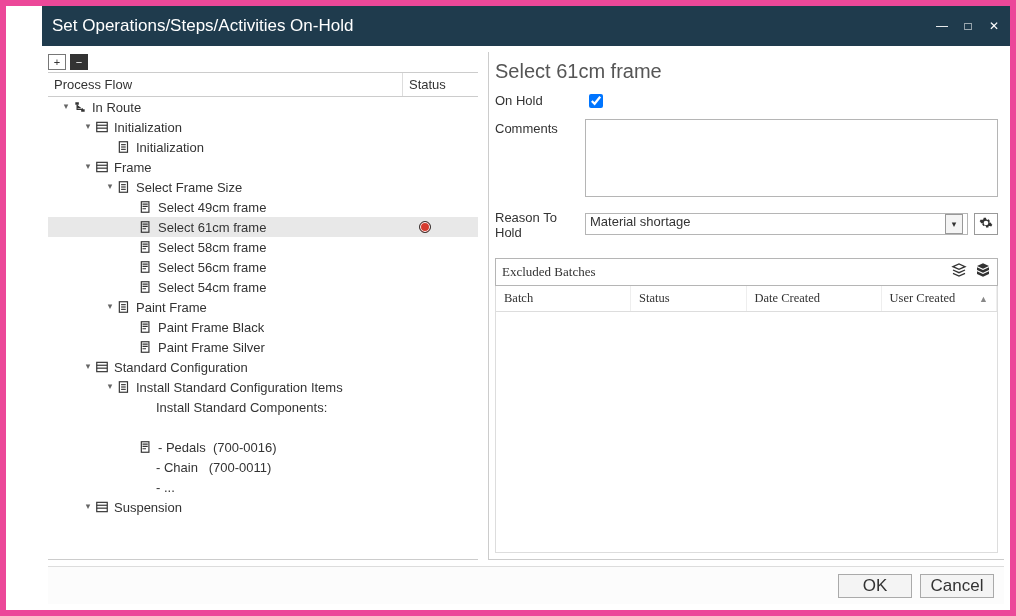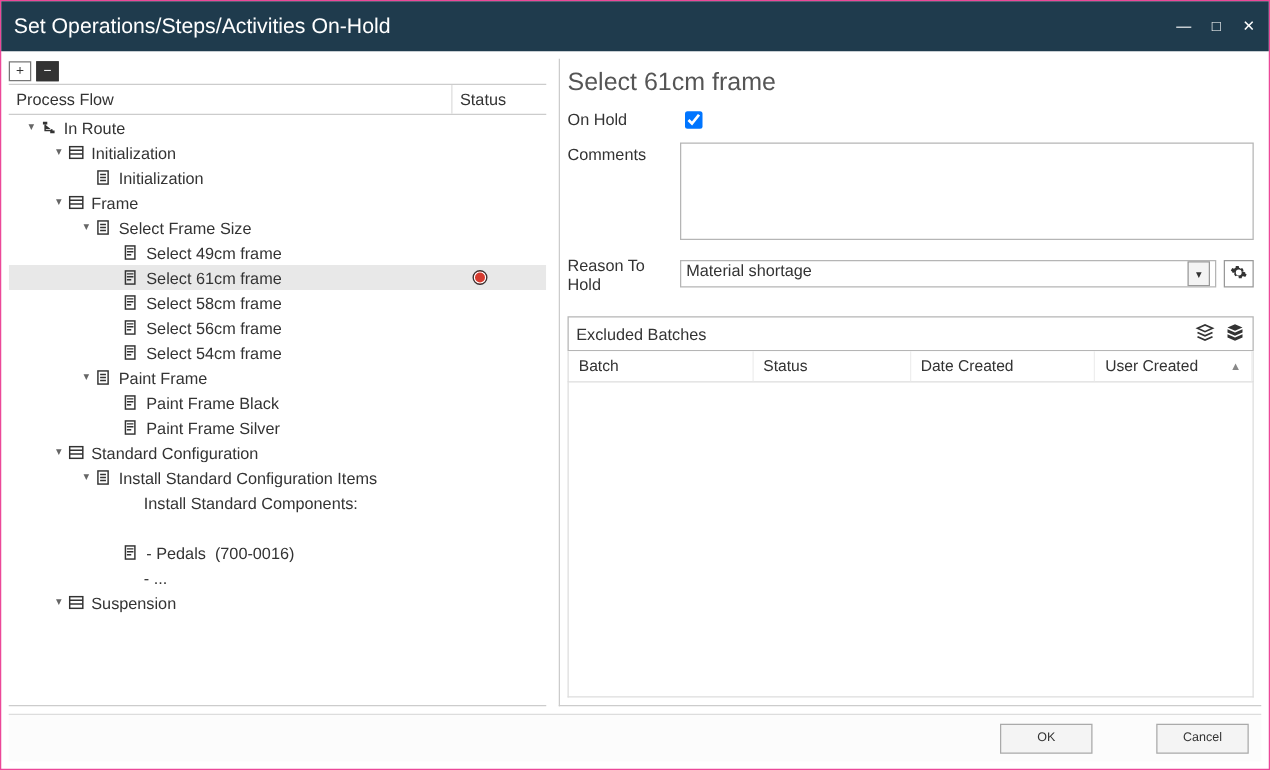--- a/index.html
+++ b/index.html
@@ -1,17 +1,17 @@
 <!DOCTYPE html>
 <html><head>
 <meta charset="utf-8">
 <style>
   * { box-sizing: border-box; }
   html, body { margin:0; padding:0; font-family: "Segoe UI", Arial, sans-serif; font-size:13px; color:#333; height:100%; background:#fff;}
-  .window { width:1016px; height:616px; display:flex; flex-direction:column; border:1px solid #ec4899; background:#fff; }
+  .window { width:1016px; height:616px; display:flex; flex-direction:column; border:6px solid #ec4899; background:#fff;padding-left:36px; }
   .titlebar { background:#1f3b4d; color:#fff; height:40px; display:flex; align-items:center; padding:0 10px; font-size:17px; font-weight:300; justify-content:space-between;}
   .titlebar .controls { display:flex; gap:14px; }
   .titlebar .ctrl { width:12px; height:12px; display:flex; align-items:center; justify-content:center; font-size:12px; color:#fff; cursor:default;}
   .content { flex:1; display:flex; flex-direction:column; padding:6px; gap:6px; min-height:0;}
   .panes { flex:1; display:flex; gap:10px; min-height:0;}
   .left { width:430px; display:flex; flex-direction:column; border-bottom:1px solid #ccc; min-height:0;}
   .toolbar { display:flex; gap:4px; padding:2px 0;}
   .tbtn { width:18px; height:16px; border:1px solid #777; background:#fff; font-size:11px; display:flex; align-items:center; justify-content:center; cursor:pointer;}
   .tbtn.dark { background:#333; color:#fff; border-color:#333;}
   .tree-head { display:flex; border:1px solid #ccc; border-left:0; border-right:0; background:#fff;}
@@ -36,31 +36,31 @@
   .right-inner{flex:1; display:flex; flex-direction:column; padding:6px 6px 6px 4px; min-height:0;}
   .section-title { font-size:20px; font-weight:300; color:#555; margin:2px 0 8px 0;}
   .form-row { display:flex; align-items:flex-start; margin-bottom:8px;}
   .form-row .lbl { width:90px; padding-top:2px;}
   .form-row .val { flex:1;}
   .comments-box { width:100%; height:78px; border:1px solid #b5b5b5; resize:none; font-family:inherit; font-size:13px; padding:2px 4px;}
   .reason-row { display:flex; align-items:center; gap:6px;}
   .reason-select { flex:1; height:22px; border:1px solid #b5b5b5; padding:0 4px; display:flex; align-items:flex-start; justify-content:space-between; background:#fff;}
   .dd-btn { width:18px; height:20px; border:1px solid #999; display:flex; align-items:center; justify-content:center; font-size:9px; cursor:pointer; background:#f4f4f4;}
   .gear-btn { width:24px; height:22px; border:1px solid #999; display:flex; align-items:center; justify-content:center; cursor:pointer; background:#fff;}
-  .excluded { margin-top:10px; flex:1; display:flex; flex-direction:column; min-height:0;}
+  .excluded { margin-top:10px; flex:1; display:flex; flex-direction:column; min-height:0;font-family:Liberation Serif, serif;}
   .excluded-head { border:1px solid #b5b5b5; height:28px; display:flex; align-items:center; padding:0 6px; justify-content:space-between;}
   .excluded-head .icons{display:flex; gap:8px;}
   .grid-head { display:flex; border:1px solid #ddd; border-top:0; background:#fff;}
   .grid-head .gcol { padding:5px 8px; border-right:1px solid #eee; font-size:12.5px;}
   .gcol.batch{flex:1.2;} .gcol.status{flex:1;} .gcol.date{flex:1.2;} .gcol.user{flex:1; display:flex; align-items:center; justify-content:space-between;}
   .grid-body { flex:1; border:1px solid #ddd; border-top:0;}
   .sort-arrow{font-size:9px;color:#888;}
 
   .footer { height:38px; display:flex; align-items:center; justify-content:flex-end; gap:8px; padding:0 10px; border-top:1px solid #ddd; background:#fcfcfc;}
-  .btn { min-width:74px; height:24px; border:1px solid #aaa; background:#f4f4f4; display:flex; align-items:center; justify-content:center; cursor:pointer; font-size:10px;margin-left:43px;}
+  .btn { min-width:74px; height:24px; border:1px solid #aaa; background:#f4f4f4; display:flex; align-items:center; justify-content:center; cursor:pointer; font-size:17px;}
   input[type=checkbox]{width:14px;height:14px;}
 </style>
 </head>
 <body>
 
 <div class="window">
   <div class="titlebar">
     <span>Set Operations/Steps/Activities On-Hold</span>
     <div class="controls">
       <span class="ctrl">—</span>
@@ -325,20 +325,28 @@
               <div class="cells">
                 <span class="indent" style="width:78px"></span>
                 <span class="expander"></span>
                 <span class="ticon">
                   <svg viewBox="0 0 24 24">
                     <rect x="4" y="3" width="13" height="18" fill="none" stroke="#333" stroke-width="2"></rect>
                     <path fill="#333" d="M6 6h9v2H6zM6 10h9v2H6zM6 14h6v2H6z"></path>
                   </svg>
                 </span>
                 <span class="label">- Pedals  (700-0016)</span>
+              </div>
+              <div class="status-cell"></div>
+            </div>
+            <div class="row">
+              <div class="cells">
+                <span class="indent" style="width:96px"></span>
+                <span class="expander"></span>
+                <span class="label">- Chain   (700-0011)</span>
               </div>
               <div class="status-cell"></div>
             </div>
             <div class="row">
               <div class="cells">
                 <span class="indent" style="width:96px"></span>
                 <span class="expander"></span>
                 <span class="label">- ...</span>
               </div>
               <div class="status-cell"></div>

